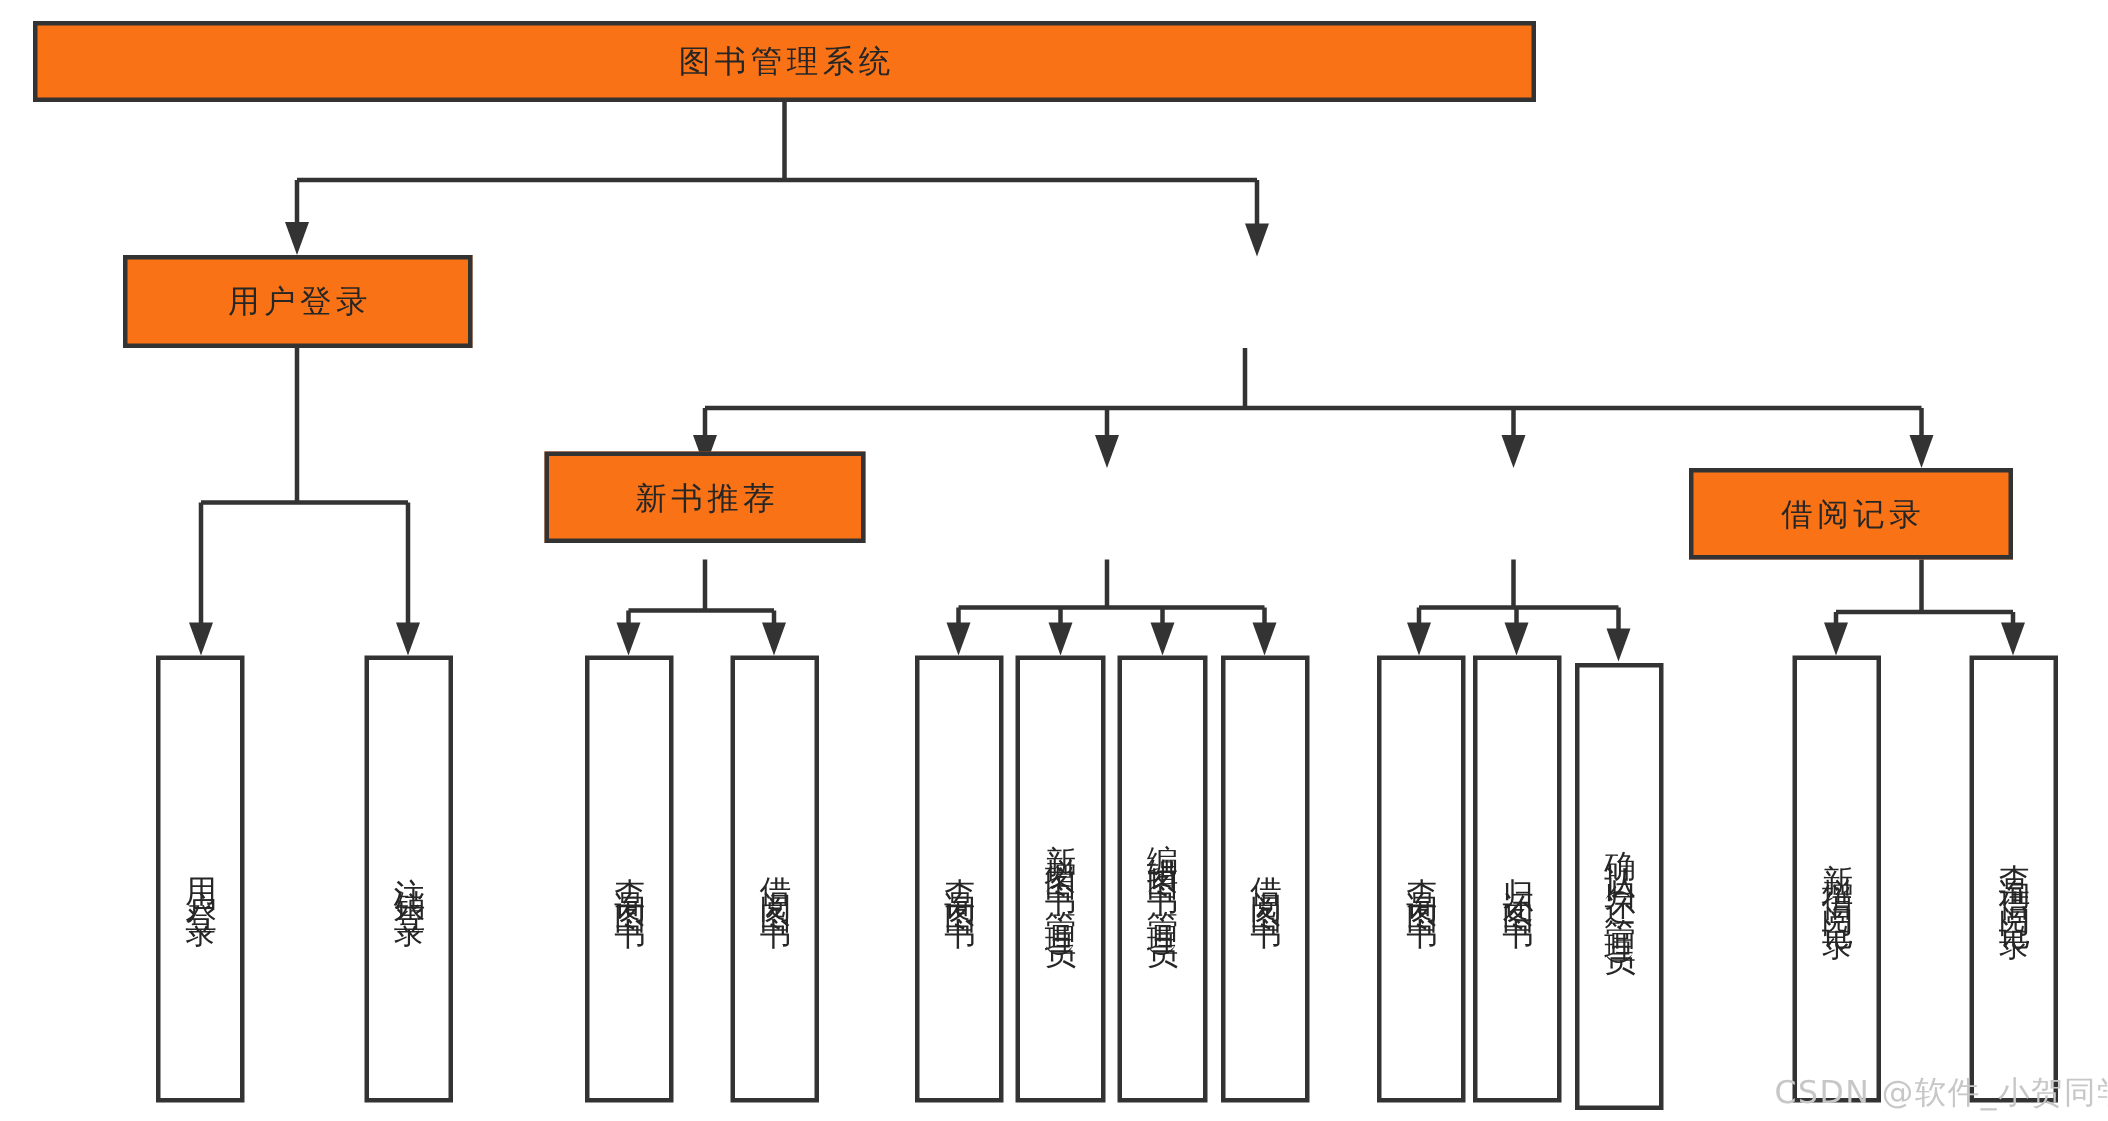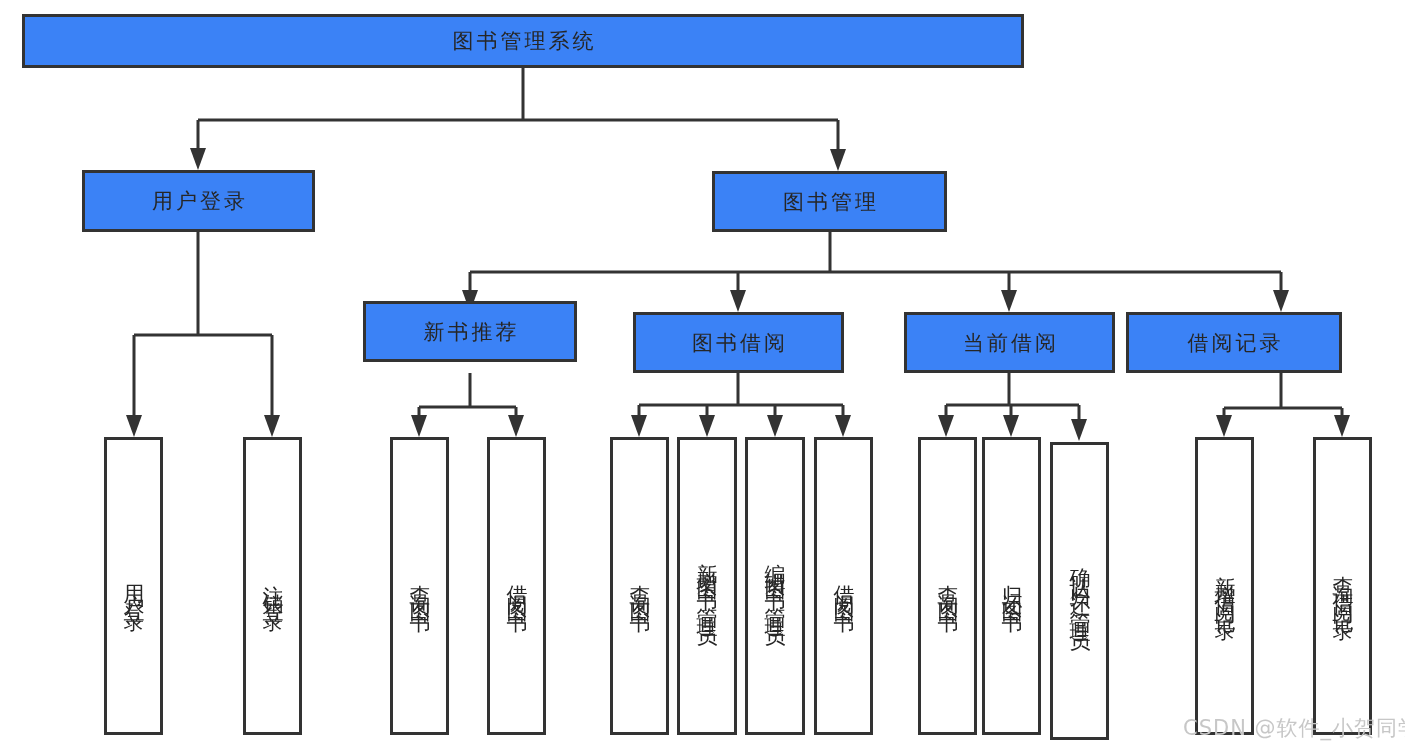--- a/index.html
+++ b/index.html
@@ -2,21 +2,21 @@
 <html><head>
 <meta charset="utf-8">
 <style>
   html,body{margin:0;padding:0;background:#ffffff;}
   .canvas{
     position:relative;width:1405px;height:747px;background:#ffffff;overflow:hidden;
     font-family:"DejaVu Sans","Liberation Sans",sans-serif;color:#262626;
   }
   .wires{position:absolute;left:0;top:0;width:1405px;height:747px;}
   .hnode{
-    position:absolute;box-sizing:border-box;border:3px solid #333333;background:#3b82f6;
+    position:absolute;box-sizing:border-box;border:3px solid #333333;background:#f97316;
     display:flex;align-items:center;justify-content:center;
     font-size:21px;letter-spacing:3px;text-indent:3px;white-space:nowrap;z-index:2;
   }
   .vnode{
     position:absolute;box-sizing:border-box;border:3px solid #333333;background:#ffffff;
     writing-mode:vertical-lr;text-orientation:mixed;
     font-size:21px;letter-spacing:9px;line-height:53px;text-align:center;
     width:59px;height:298px;top:437px;z-index:2;
   }
   .watermark{
@@ -58,25 +58,22 @@
       <polygon points="1003,415 1019,415 1011,437"></polygon>
       <polygon points="1071,419 1087,419 1079,441"></polygon>
       <polygon points="1216,415 1232,415 1224,437"></polygon>
       <polygon points="1334,415 1350,415 1342,437"></polygon>
     </g>
   </svg>
 
   <div class="hnode" style="left:22px;top:14px;width:1002px;height:54px">图书管理系统</div>
 
   <div class="hnode" style="left:82px;top:170px;width:233px;height:62px">用户登录</div>
-  <div class="hnode" style="left:712px;top:171px;width:235px;height:61px">图书管理</div>
 
   <div class="hnode" style="left:363px;top:301px;width:214px;height:61px">新书推荐</div>
-  <div class="hnode" style="left:633px;top:312px;width:211px;height:61px">图书借阅</div>
-  <div class="hnode" style="left:904px;top:312px;width:211px;height:61px">当前借阅</div>
   <div class="hnode" style="left:1126px;top:312px;width:216px;height:61px">借阅记录</div>
 
   <div class="vnode" style="left:104px">用户登录</div>
   <div class="vnode" style="left:243px">注销登录</div>
 
   <div class="vnode" style="left:390px">查询图书</div>
   <div class="vnode" style="left:487px">借阅图书</div>
 
   <div class="vnode" style="left:610px">查询图书</div>
   <div class="vnode" style="left:677px;width:60px">新增图书（管理员）</div>

